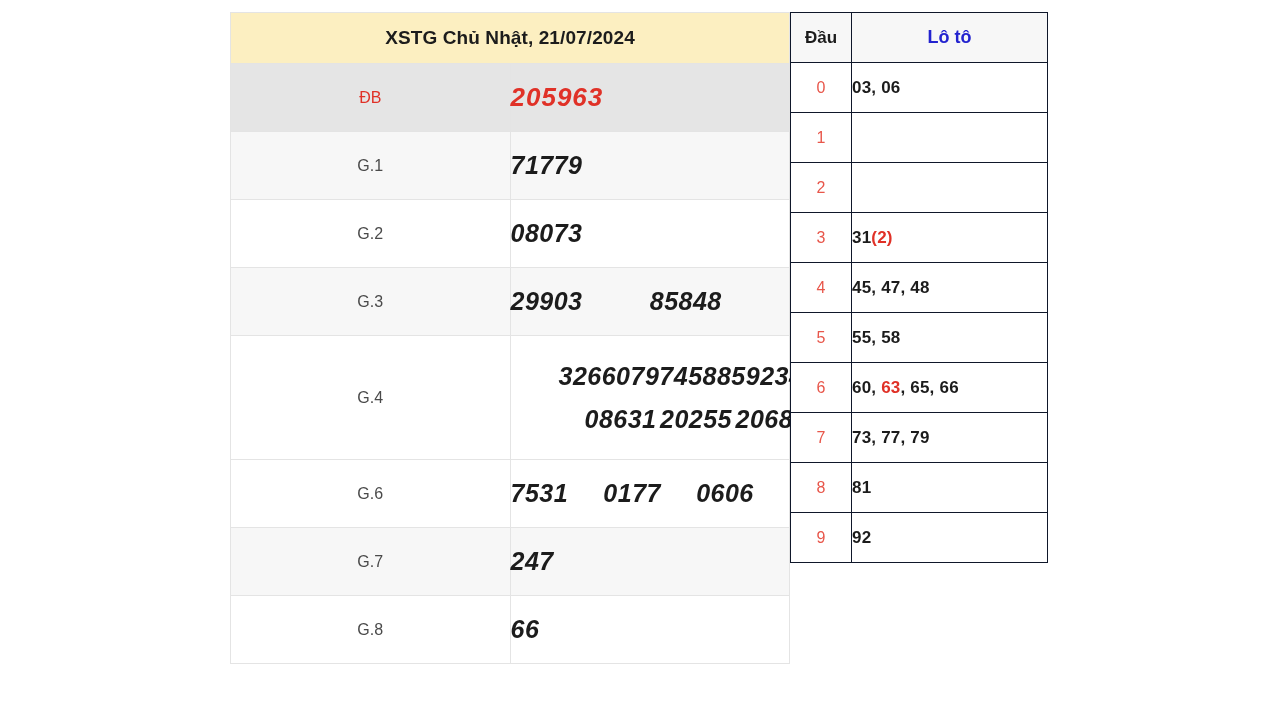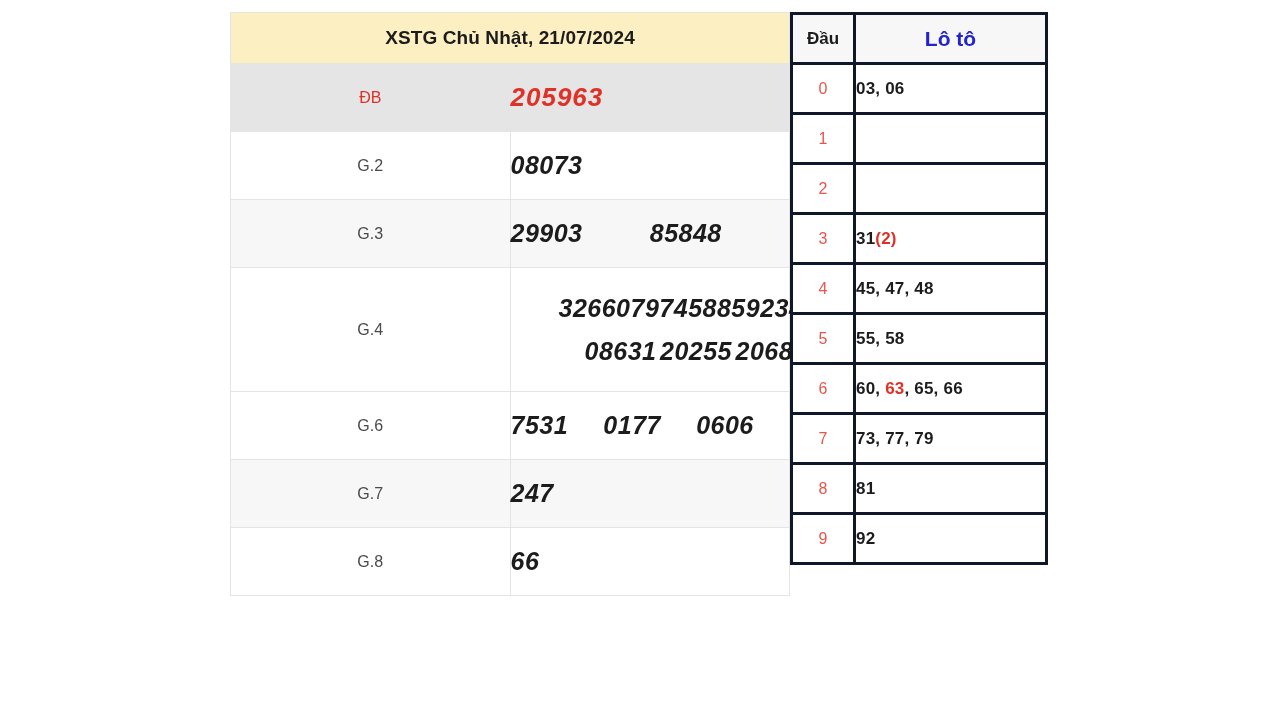--- a/index.html
+++ b/index.html
@@ -111,38 +111,38 @@
   #loto-table {
     position: absolute;
     left: 790px;
     top: 12px;
     width: 258px;
     border-collapse: collapse;
     table-layout: fixed;
   }
   #loto-table td,
   #loto-table th {
-    border: 3px solid #0f172a;
+    border: 1px solid #0f172a;
     padding: 0;
   }
 
   .loto-head {
     background: #f7f7f7;
     height: 50px;
   }
   .loto-head .h-dau {
     width: 60px;
     text-align: center;
     font-size: 17px;
     font-weight: bold;
     color: #1c1c1c;
   }
   .loto-head .h-loto {
     text-align: center;
-    font-size: 21px;
+    font-size: 18px;
     font-weight: bold;
     color: #2323cf;
   }
 
   tr.loto-row { height: 50px; background: #ffffff; }
 
   .loto-key {
     width: 60px;
     text-align: center;
     font-size: 16px;
@@ -177,20 +177,28 @@
 
       <tr class="r-db">
         <td class="prize-label special">ĐB</td>
         <td class="prize-values">
           <div class="num-row">
             <span class="num special-num">205963</span>
           </div>
         </td>
       </tr>
 
+      <tr class="r-g1">
+        <td class="prize-label">G.1</td>
+        <td class="prize-values">
+          <div class="num-row">
+            <span class="num">71779</span>
+          </div>
+        </td>
+      </tr>
 
       <tr class="r-g2">
         <td class="prize-label">G.2</td>
         <td class="prize-values">
           <div class="num-row">
             <span class="num">08073</span>
           </div>
         </td>
       </tr>
 

